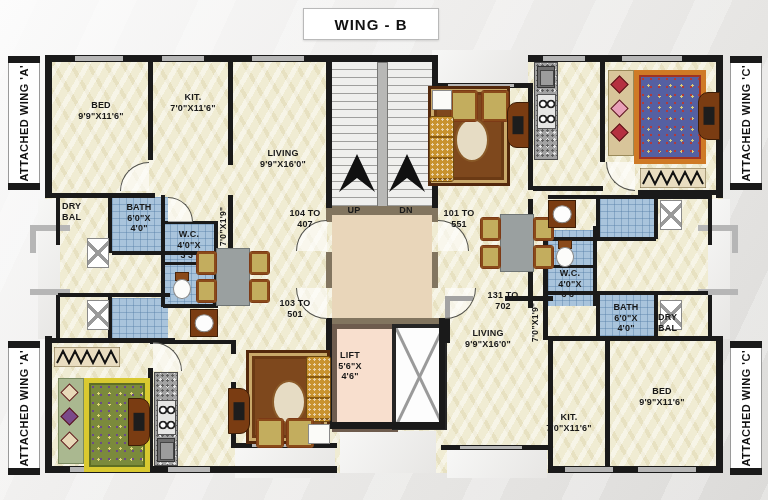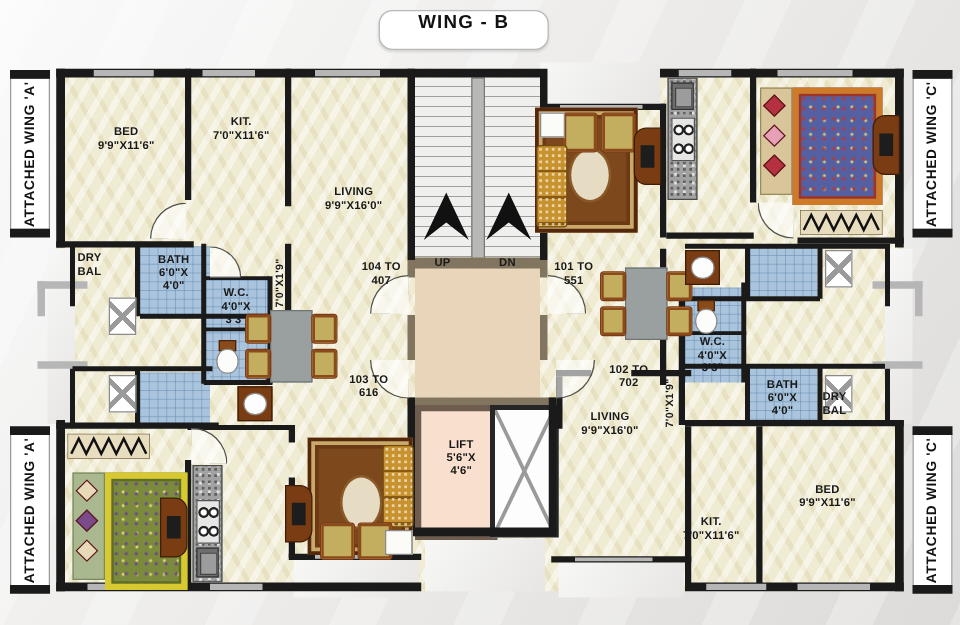--- a/index.html
+++ b/index.html
@@ -30,21 +30,21 @@
   .xcol{position:absolute;background:#fff;border:1.4px solid #8a8a8a;
         background-image:linear-gradient(45deg,transparent 44%,#9a9a9a 44% 56%,transparent 56%),
                          linear-gradient(-45deg,transparent 44%,#9a9a9a 44% 56%,transparent 56%);}
   .arc{position:absolute;background:rgba(255,255,255,.6);}
   
   .lbl{position:absolute;color:#181818;font-weight:bold;font-size:9px;line-height:1.18;text-align:center;
        letter-spacing:.2px;white-space:normal;}
   .vlbl{position:absolute;color:#181818;font-weight:bold;font-size:8.5px;letter-spacing:.3px;
        writing-mode:vertical-rl;transform:rotate(180deg);text-align:center;}
   .title-box{position:absolute;left:303px;top:8px;width:134px;height:30px;background:#fff;
-       border:1.2px solid #b9b9b9;border-radius:11px;display:flex;justify-content:center;
+       border:1.2px solid #b9b9b9;border-radius:0;display:flex;align-items:center;justify-content:center;
        box-shadow:0 1px 2px rgba(0,0,0,.12);}
   .title-box span{font-size:15px;font-weight:bold;color:#111;letter-spacing:1px;}
   .wingbox{position:absolute;width:30px;background:#fff;border:1px solid #9a9a9a;
        display:flex;align-items:center;justify-content:center;}
   .wingbox:before,.wingbox:after{content:"";position:absolute;left:-1px;right:-1px;height:7px;background:var(--wall);}
   .wingbox:before{top:-7px;} .wingbox:after{bottom:-7px;}
   .wingbox span{writing-mode:vertical-rl;transform:rotate(180deg);font-size:11px;font-weight:bold;color:#111;
        letter-spacing:.5px;white-space:nowrap;}
   
   .carpet{position:absolute;background:var(--carpet);
@@ -146,21 +146,21 @@
   <div class="lbl" style="left:392px;top:205px;width:28px;">DN</div>
 
   <div class="bwall" style="left:326px;top:318px;width:119px;height:6px;"></div>
   <div class="lift" style="left:332px;top:324px;width:56px;height:98px;"></div>
   <div class="shaft" style="left:392px;top:324px;width:47px;height:98px;">
     <svg width="100%" height="100%" viewBox="0 0 39 90" preserveAspectRatio="none">
       <line x1="0" y1="0" x2="39" y2="90" stroke="#9a9a9a" stroke-width="2.5"></line>
       <line x1="39" y1="0" x2="0" y2="90" stroke="#9a9a9a" stroke-width="2.5"></line>
       </svg>
   </div>
-  <div class="lbl" style="left:344px;top:350px;width:50px;">
+  <div class="lbl" style="left:325px;top:350px;width:50px;">
     <div>LIFT</div>
     <div>5'6"X</div>
     <div>4'6"</div>
   </div>
 
   <div class="wall" style="left:45px;top:55px;width:387px;height:7px;"></div>
   <div class="wall" style="left:528px;top:55px;width:195px;height:7px;"></div>
   <div class="wall" style="left:432px;top:83px;width:100px;height:5px;"></div>
   <div class="wall" style="left:45px;top:466px;width:292px;height:7px;"></div>
   <div class="wall" style="left:548px;top:466px;width:175px;height:7px;"></div>
@@ -364,22 +364,22 @@
     </div>
   <div class="lbl" style="left:166px;top:229px;width:46px;">
     <div>W.C.</div>
       <div>4'0"X</div>
       <div>3'3"</div>
     </div>
   <div class="vlbl" style="left:218px;top:196px;height:60px;">7'0"X1'9"</div>
 
   <div class="lbl" style="left:288px;top:208px;width:34px;">104 TO 407</div>
   <div class="lbl" style="left:442px;top:208px;width:34px;">101 TO 551</div>
-  <div class="lbl" style="left:278px;top:298px;width:34px;">103 TO 616</div>
-  <div class="lbl" style="left:486px;top:290px;width:34px;">102 TO 702</div>
+  <div class="lbl" style="left:278px;top:298px;width:34px;">103 TO 501</div>
+  <div class="lbl" style="left:486px;top:290px;width:34px;">131 TO 702</div>
 
   <div class="lbl" style="left:442px;top:328px;width:92px;">
     <div>LIVING</div>
       <div>9'9"X16'0"</div>
     </div>
   <div class="lbl" style="left:532px;top:412px;width:74px;">
     <div>KIT.</div>
       <div>7'0"X11'6"</div>
     </div>
   <div class="lbl" style="left:622px;top:386px;width:80px;">

